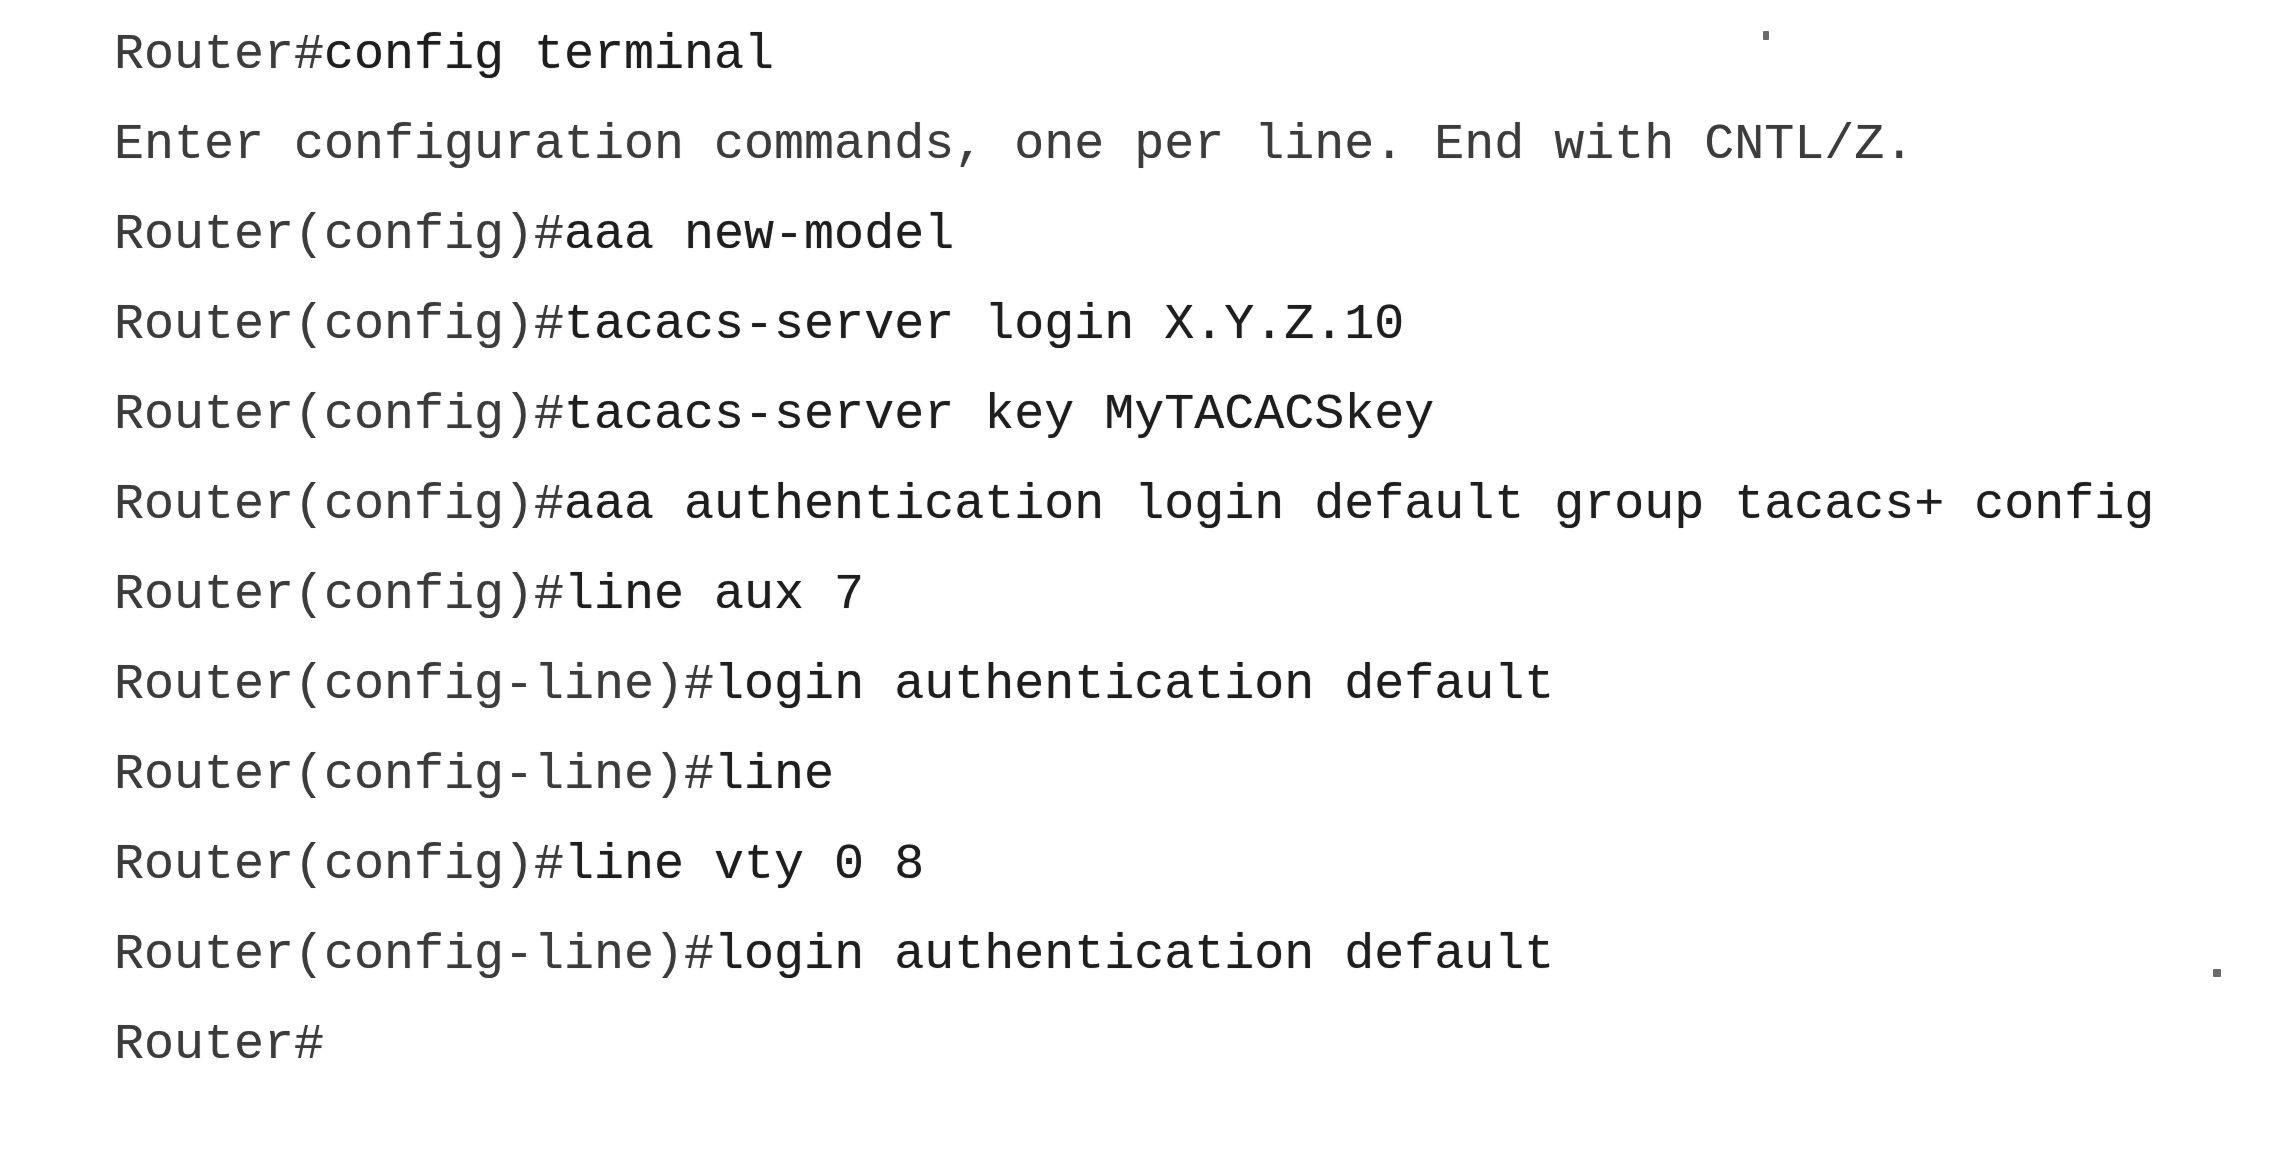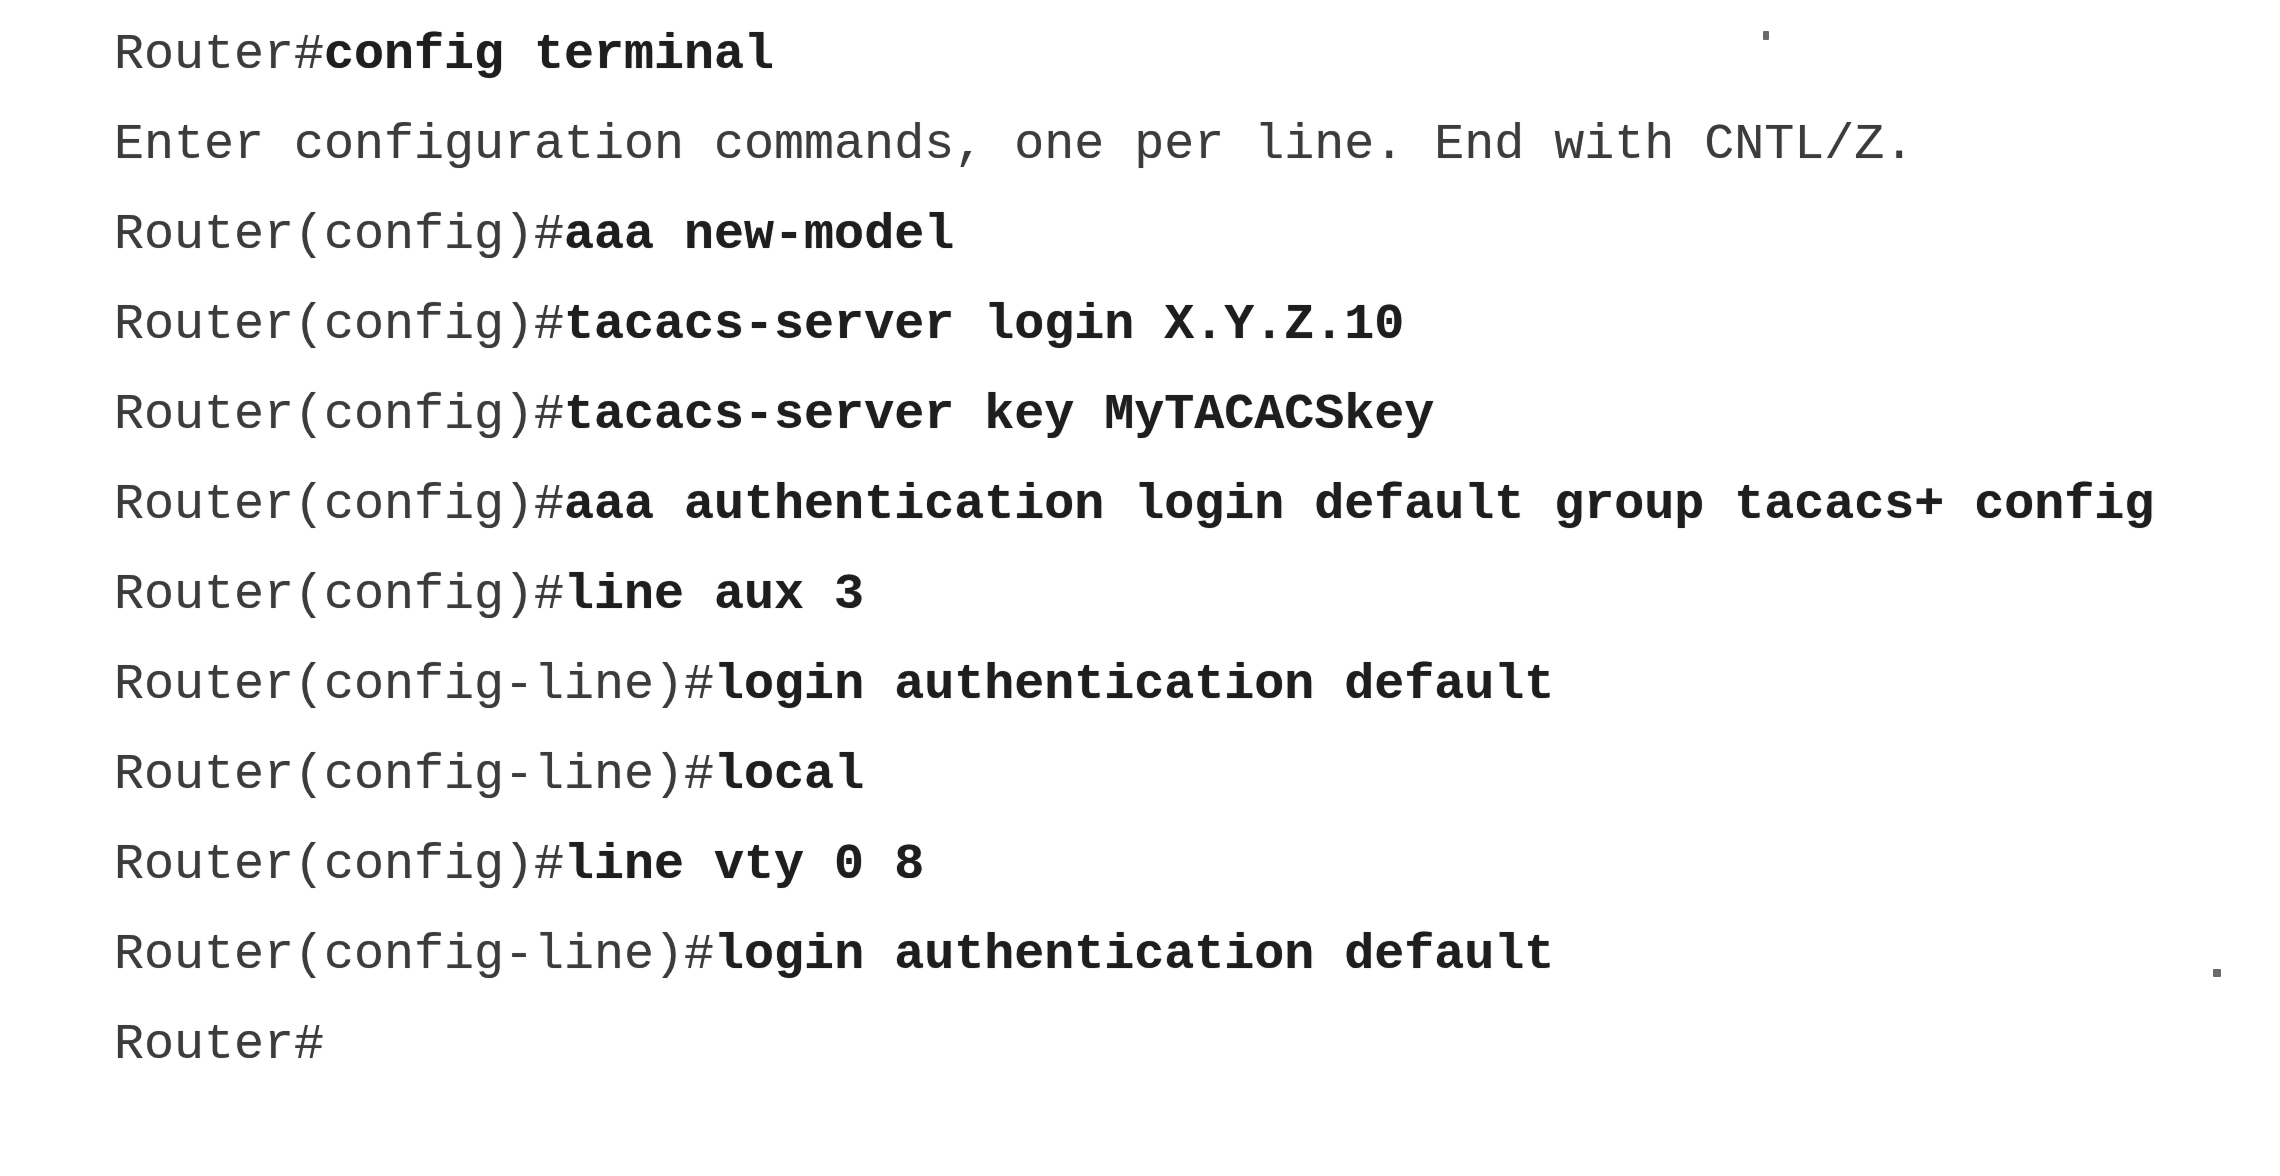--- a/index.html
+++ b/index.html
@@ -27,43 +27,43 @@
     letter-spacing: 0px;
   }
   .prompt {
     color: #3c3c3c;
     font-weight: 400;
     text-shadow: 0 0 1px rgba(60,60,60,0.45);
     margin-left: 8px;
   }
   .cmd {
     color: #1e1e1e;
-    font-weight: 700;
+    font-weight: 400;
     text-shadow: 0 0 1px rgba(20,20,20,0.55);
   }
   .speck {
     position: absolute;
     background: #6a6a6a;
     border-radius: 1px;
   }
   .speck-top    { left: 1763px; top: 31px;  width: 6px; height: 9px; }
   .speck-right  { left: 2213px; top: 969px; width: 8px; height: 8px; }
 </style>
 </head>
 <body>
 
 <div class="terminal">
   <div class="line"><span class="prompt">Router#</span><span class="cmd">config terminal</span></div>
   <div class="line"><span class="prompt">Enter configuration commands, one per line. End with CNTL/Z.</span><span class="cmd"></span></div>
   <div class="line"><span class="prompt">Router(config)#</span><span class="cmd">aaa new-model</span></div>
   <div class="line"><span class="prompt">Router(config)#</span><span class="cmd">tacacs-server login X.Y.Z.10</span></div>
   <div class="line"><span class="prompt">Router(config)#</span><span class="cmd">tacacs-server key MyTACACSkey</span></div>
   <div class="line"><span class="prompt">Router(config)#</span><span class="cmd">aaa authentication login default group tacacs+ config</span></div>
-  <div class="line"><span class="prompt">Router(config)#</span><span class="cmd">line aux 3</span></div>
+  <div class="line"><span class="prompt">Router(config)#</span><span class="cmd">line aux 7</span></div>
   <div class="line"><span class="prompt">Router(config-line)#</span><span class="cmd">login authentication default</span></div>
-  <div class="line"><span class="prompt">Router(config-line)#</span><span class="cmd">local</span></div>
+  <div class="line"><span class="prompt">Router(config-line)#</span><span class="cmd">line</span></div>
   <div class="line"><span class="prompt">Router(config)#</span><span class="cmd">line vty 0 8</span></div>
   <div class="line"><span class="prompt">Router(config-line)#</span><span class="cmd">login authentication default</span></div>
   <div class="line"><span class="prompt">Router#</span><span class="cmd"></span></div>
 </div>
 
 <div class="speck speck-top"></div>
 <div class="speck speck-right"></div>
 
 </body></html>

